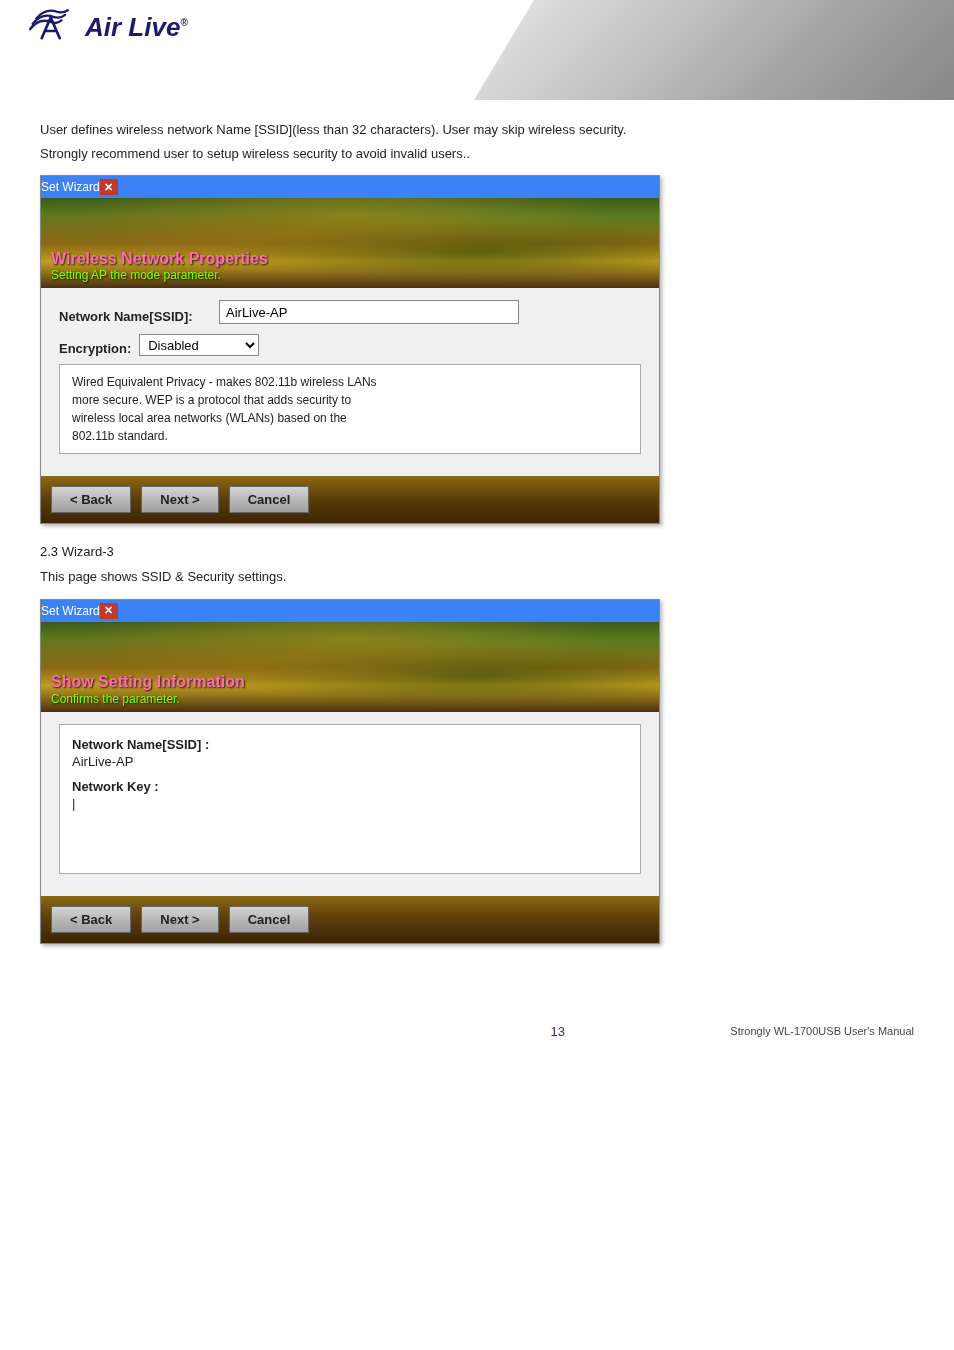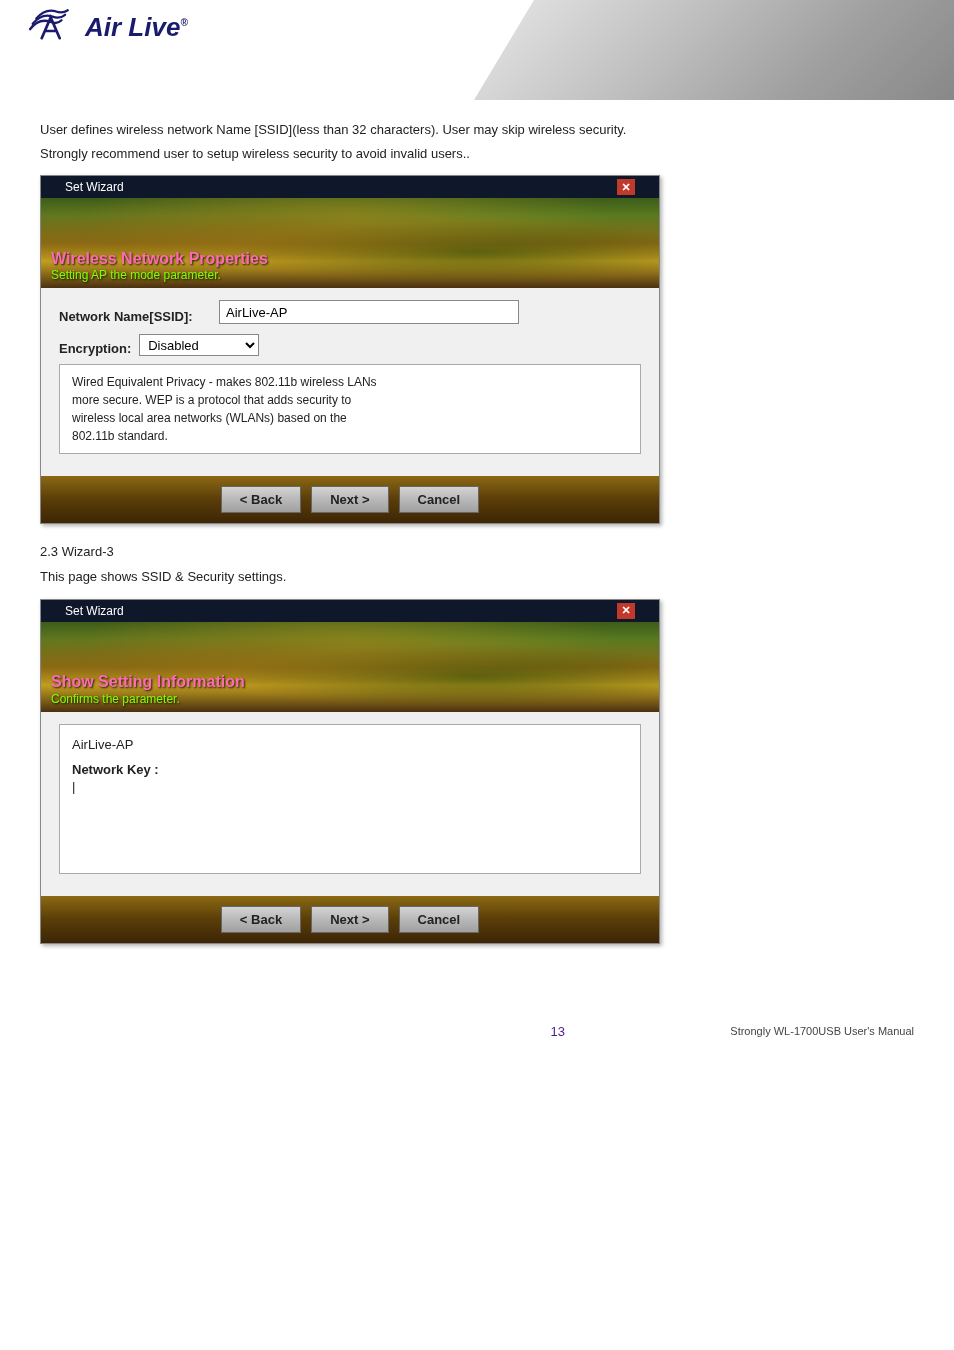--- a/index.html
+++ b/index.html
@@ -52,26 +52,25 @@
     .wizard-window {
       border: 1px solid #888;
       background: #f0f0f0;
       margin-top: 12px;
       margin-bottom: 20px;
       width: 620px;
       box-shadow: 2px 2px 4px rgba(0,0,0,0.3);
     }
 
     .wizard-titlebar {
-      background: #0f172a;
+      background: #3b82f6;
       color: #fff;
       font-size: 12px;
-      padding: 3px 24px;
-      display: flex;
-      justify-content: space-between;
+      padding: 3px 0;
+      display: flex;
       align-items: center;
     }
     .wizard-titlebar-close {
       background: #c0392b;
       color: #fff;
       border: none;
       width: 18px;
       height: 16px;
       font-size: 11px;
       cursor: pointer;
@@ -169,21 +168,20 @@
       font-size: 13px;
       height: 22px;
       min-width: 120px;
     }
 
     
     .wizard-footer {
       background: linear-gradient(180deg, #8b6914 0%, #5a3d08 50%, #3d2506 100%);
       padding: 10px;
       display: flex;
-      justify-content: center;
       gap: 10px;
     }
     .wizard-btn {
       background: linear-gradient(180deg, #d4d4d4 0%, #b8b8b8 50%, #a0a0a0 100%);
       border: 1px solid #666;
       padding: 5px 18px;
       font-size: 13px;
       font-weight: bold;
       color: #222;
       cursor: pointer;
@@ -327,20 +325,21 @@
     <div class="wizard-banner">
       <div class="wizard-banner-title">
         <h2>Show Setting Information</h2>
         <p>Confirms the parameter.</p>
       </div>
     </div>
 
     <div class="wizard-body">
 
       <div class="wizard3-info-box">
+        <div class="wizard3-info-label">Network Name[SSID] :</div>
         <div class="wizard3-info-value">AirLive-AP</div>
         <div class="wizard3-info-label">Network Key :</div>
         <div class="wizard3-info-value">|</div>
       </div>
     </div>
 
     <div class="wizard-footer">
       <button class="wizard-btn">&lt; Back</button>
       <button class="wizard-btn">Next &gt;</button>
       <button class="wizard-btn">Cancel</button>

